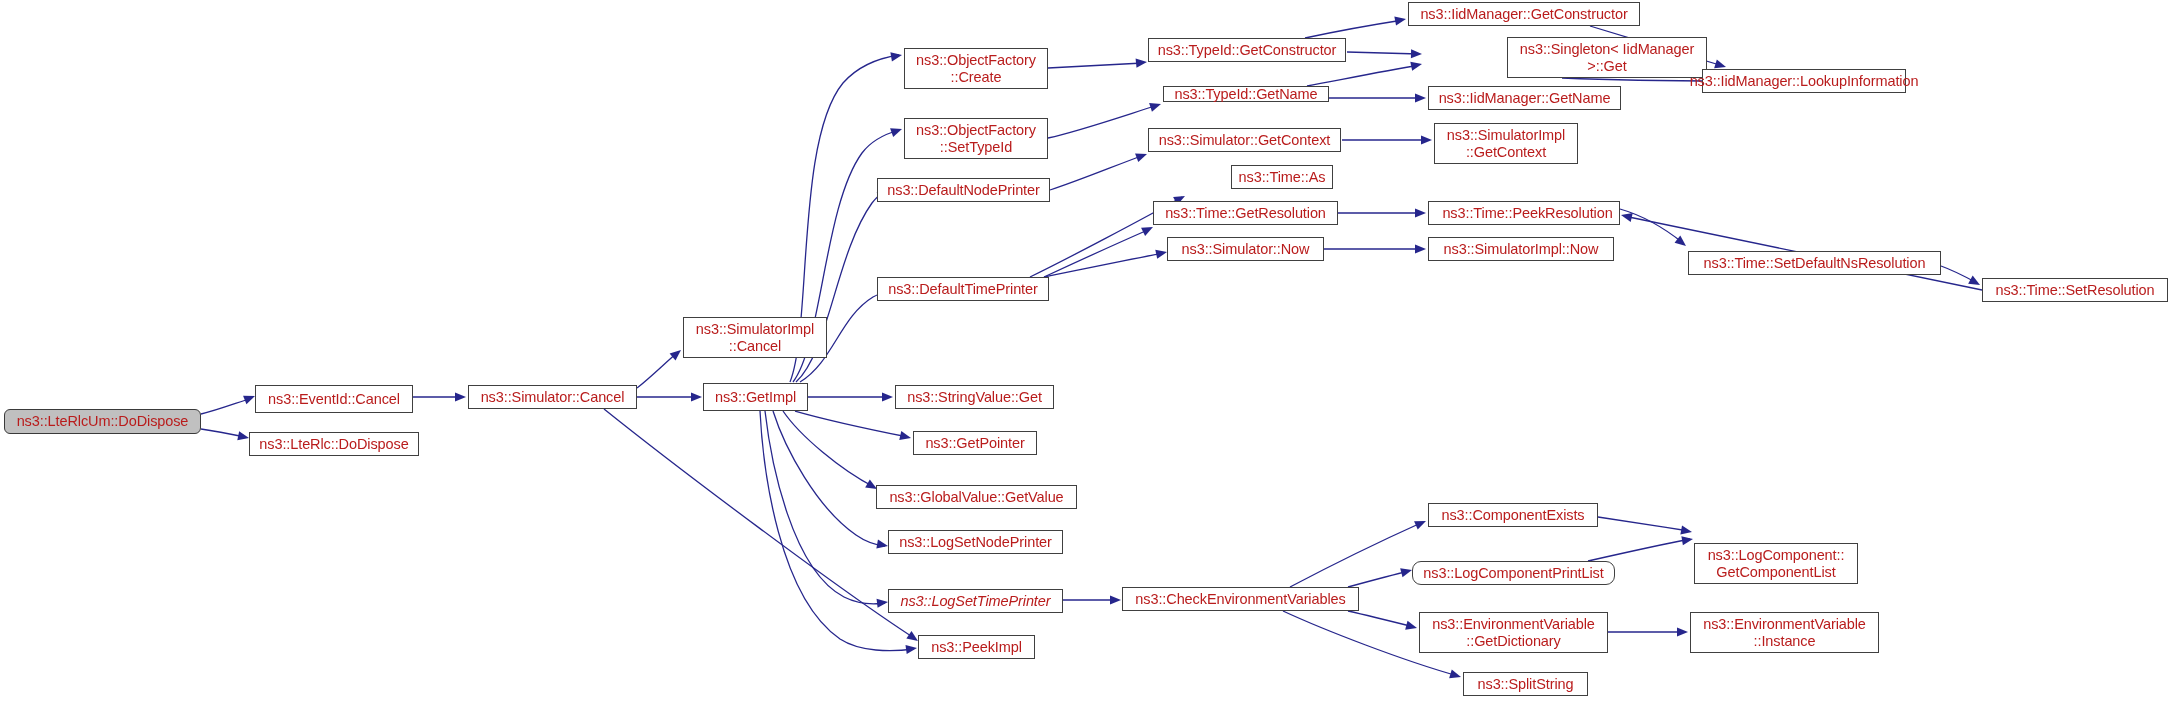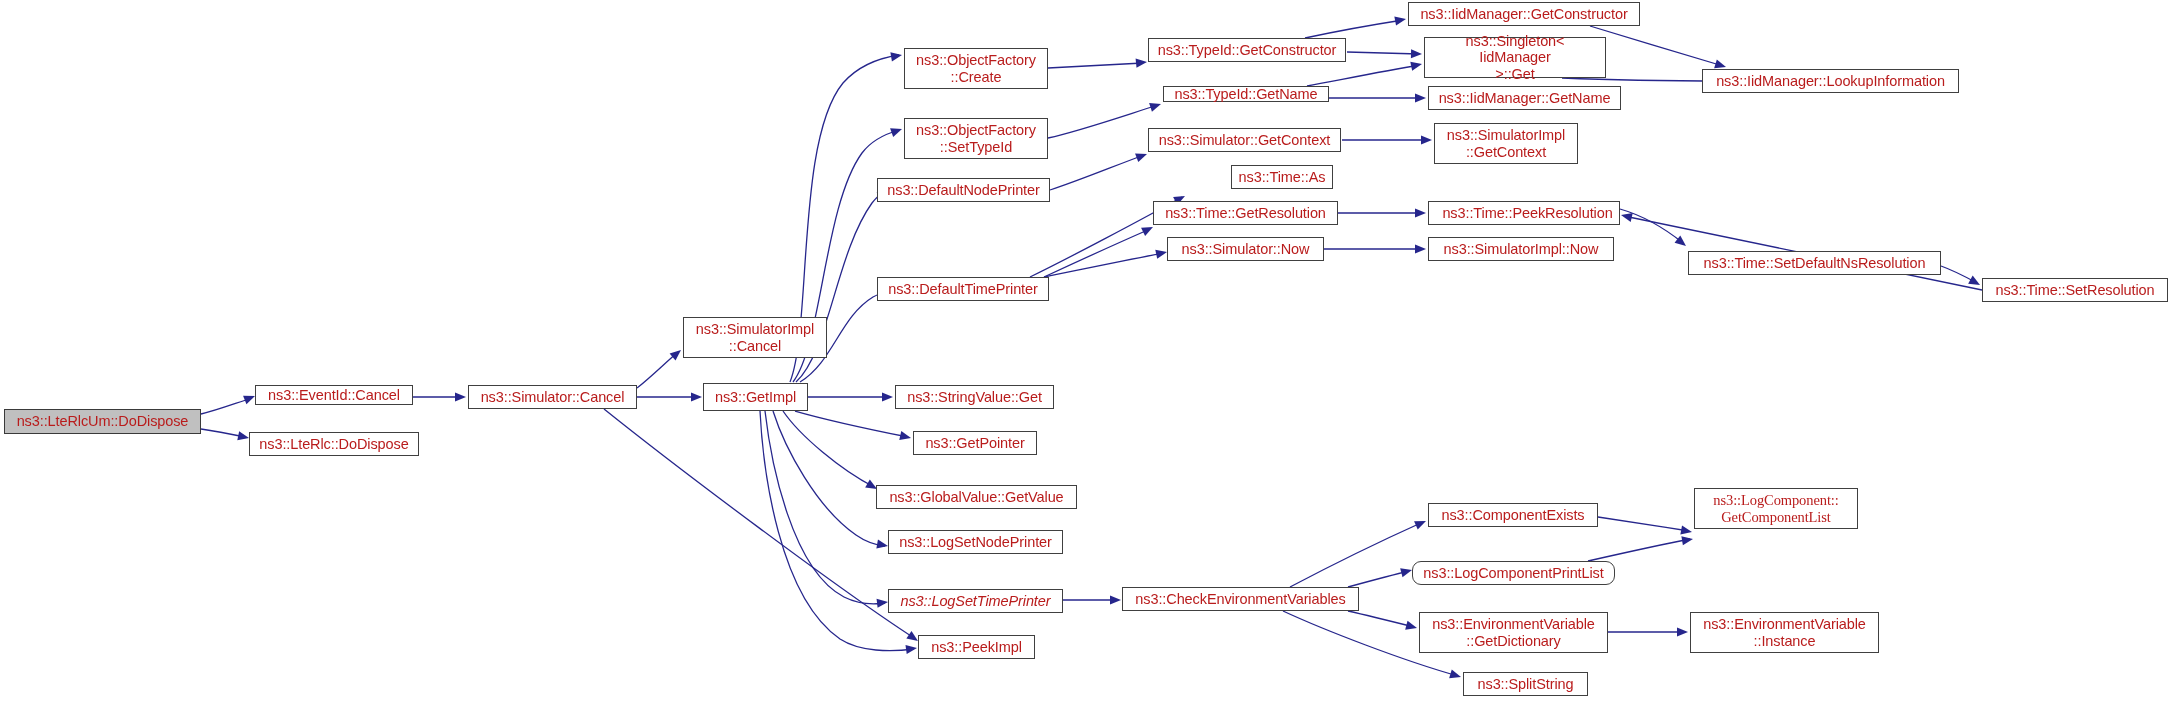--- a/index.html
+++ b/index.html
@@ -127,22 +127,22 @@
       <polygon points="1417,628 1405.1891994619828,629.6324799083518 1407.54306913027,620.7387013196574" fill="#26268c"></polygon>
       <path d="M 1283,611 C 1324,630 1404,661 1458,676" fill="none" stroke="#26268c" stroke-width="1.3"></path>
       <polygon points="1461,677 1449.1445111950839,678.2678269584236 1451.7712711699824,669.4507904929059" fill="#26268c"></polygon>
       <path d="M 1598,517 C 1625,521 1658,526 1689,531" fill="none" stroke="#26268c" stroke-width="1.3"></path>
       <polygon points="1692,532 1680.333123444405,534.4584530576172 1682.0561592238219,525.4212439916031" fill="#26268c"></polygon>
       <path d="M 1588,561 C 1619,554 1659,545 1690,539" fill="none" stroke="#26268c" stroke-width="1.3"></path>
       <polygon points="1693,539 1682.885080543452,545.3125592581412 1681.402472175959,536.2328085771676" fill="#26268c"></polygon>
       <path d="M 1608,632 L 1685,632" fill="none" stroke="#26268c" stroke-width="1.3"></path>
       <polygon points="1688,632 1677,636.6 1677,627.4" fill="#26268c"></polygon>
     </svg>
-<div class="node root" style="left: 4px; top: 409px; width: 197px; height: 25px;">ns3::LteRlcUm::DoDispose</div>
-    <div class="node" style="left: 255px; top: 385px; width: 158px; height: 20px;">ns3::EventId::Cancel</div>
+<div class="node root" style="left: 4px; top: 409px; width: 197px; height: 25px; border-radius: 6px;">ns3::LteRlcUm::DoDispose</div>
+    <div class="node" style="left: 255px; top: 385px; width: 158px; height: 28px;">ns3::EventId::Cancel</div>
     <div class="node" style="left: 249px; top: 432px; width: 170px; height: 24px;">ns3::LteRlc::DoDispose</div>
     <div class="node" style="left: 468px; top: 385px; width: 169px; height: 24px;">ns3::Simulator::Cancel</div>
     <div class="node" style="left: 683px; top: 317px; width: 144px; height: 41px;">ns3::SimulatorImpl
 ::Cancel</div>
     <div class="node" style="left: 703px; top: 383px; width: 105px; height: 28px;">ns3::GetImpl</div>
     <div class="node" style="left: 904px; top: 48px; width: 144px; height: 41px;">ns3::ObjectFactory
 ::Create</div>
     <div class="node" style="left: 904px; top: 118px; width: 144px; height: 41px;">ns3::ObjectFactory
 ::SetTypeId</div>
     <div class="node" style="left: 877px; top: 178px; width: 173px; height: 24px;">ns3::DefaultNodePrinter</div>
@@ -154,32 +154,32 @@
     <div class="node" style="left: 888px; top: 589px; width: 175px; height: 24px; font-style: italic;">ns3::LogSetTimePrinter</div>
     <div class="node" style="left: 918px; top: 635px; width: 117px; height: 24px;">ns3::PeekImpl</div>
     <div class="node" style="left: 1148px; top: 38px; width: 198px; height: 24px;">ns3::TypeId::GetConstructor</div>
     <div class="node" style="left: 1163px; top: 86px; width: 166px; height: 16px;">ns3::TypeId::GetName</div>
     <div class="node" style="left: 1148px; top: 128px; width: 193px; height: 24px;">ns3::Simulator::GetContext</div>
     <div class="node" style="left: 1187px; top: 165px; width: 102px; height: 24px; margin-left: 44px;">ns3::Time::As</div>
     <div class="node" style="left: 1153px; top: 201px; width: 185px; height: 24px;">ns3::Time::GetResolution</div>
     <div class="node" style="left: 1167px; top: 237px; width: 157px; height: 24px;">ns3::Simulator::Now</div>
     <div class="node" style="left: 1122px; top: 587px; width: 237px; height: 24px;">ns3::CheckEnvironmentVariables</div>
     <div class="node" style="left: 1408px; top: 2px; width: 232px; height: 24px;">ns3::IidManager::GetConstructor</div>
-    <div class="node" style="left: 1424px; top: 37px; width: 182px; height: 41px;">ns3::Singleton&lt; IidManager
+    <div class="node" style="left: 1507px; top: 37px; width: 200px; height: 41px;">ns3::Singleton&lt; IidManager
 &gt;::Get</div>
     <div class="node" style="left: 1428px; top: 86px; width: 193px; height: 24px;">ns3::IidManager::GetName</div>
     <div class="node" style="left: 1434px; top: 123px; width: 144px; height: 41px;">ns3::SimulatorImpl
 ::GetContext</div>
     <div class="node" style="left: 1428px; top: 201px; width: 192px; height: 24px; padding-left: 11px;">ns3::Time::PeekResolution</div>
     <div class="node" style="left: 1428px; top: 237px; width: 186px; height: 24px;">ns3::SimulatorImpl::Now</div>
     <div class="node" style="left: 1428px; top: 503px; width: 170px; height: 24px;">ns3::ComponentExists</div>
     <div class="node" style="left: 1412px; top: 561px; width: 203px; height: 24px; border-radius: 9px;">ns3::LogComponentPrintList</div>
     <div class="node" style="left: 1419px; top: 612px; width: 189px; height: 41px;">ns3::EnvironmentVariable
 ::GetDictionary</div>
     <div class="node" style="left: 1463px; top: 672px; width: 125px; height: 24px;">ns3::SplitString</div>
     <div class="node" style="left: 1688px; top: 251px; width: 253px; height: 24px;">ns3::Time::SetDefaultNsResolution</div>
-    <div class="node" style="left: 1702px; top: 69px; width: 257px; height: 24px;">ns3::IidManager::LookupInformation</div>
-    <div class="node" style="left: 1694px; top: 488px; width: 164px; height: 41px; font-family: Liberation Serif, serif;">ns3::LogComponent::
+    <div class="node" style="left: 1702px; top: 69px; width: 204px; height: 24px;">ns3::IidManager::LookupInformation</div>
+    <div class="node" style="left: 1694px; top: 543px; width: 164px; height: 41px;">ns3::LogComponent::
 GetComponentList</div>
     <div class="node" style="left: 1690px; top: 612px; width: 189px; height: 41px;">ns3::EnvironmentVariable
 ::Instance</div>
     <div class="node" style="left: 1982px; top: 278px; width: 186px; height: 24px;">ns3::Time::SetResolution</div>
   </div>
 
 </body></html>

